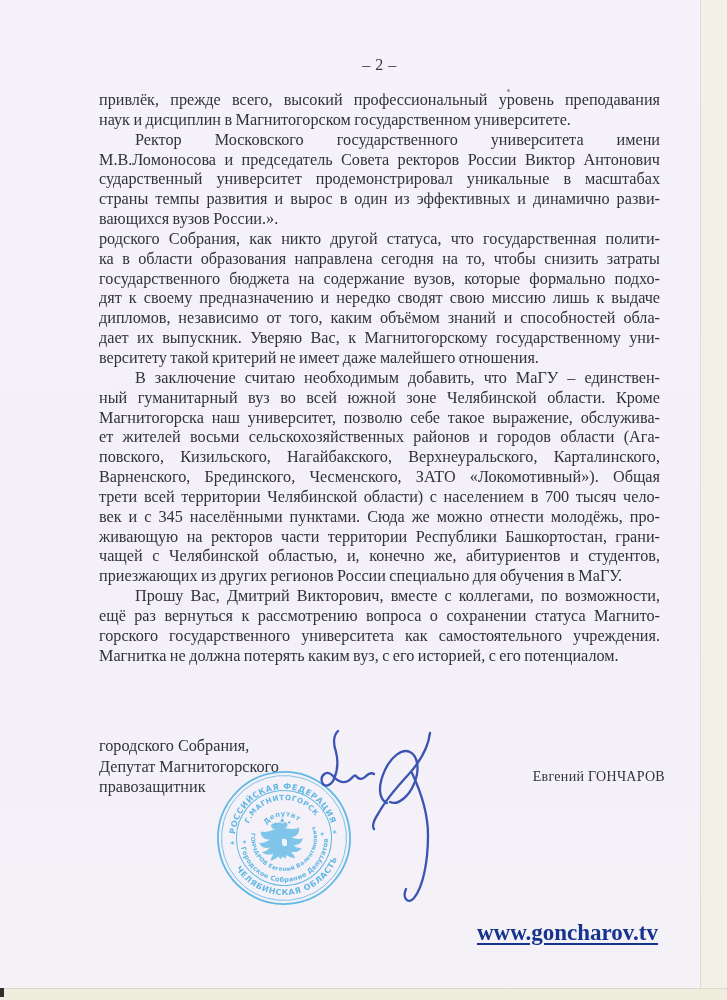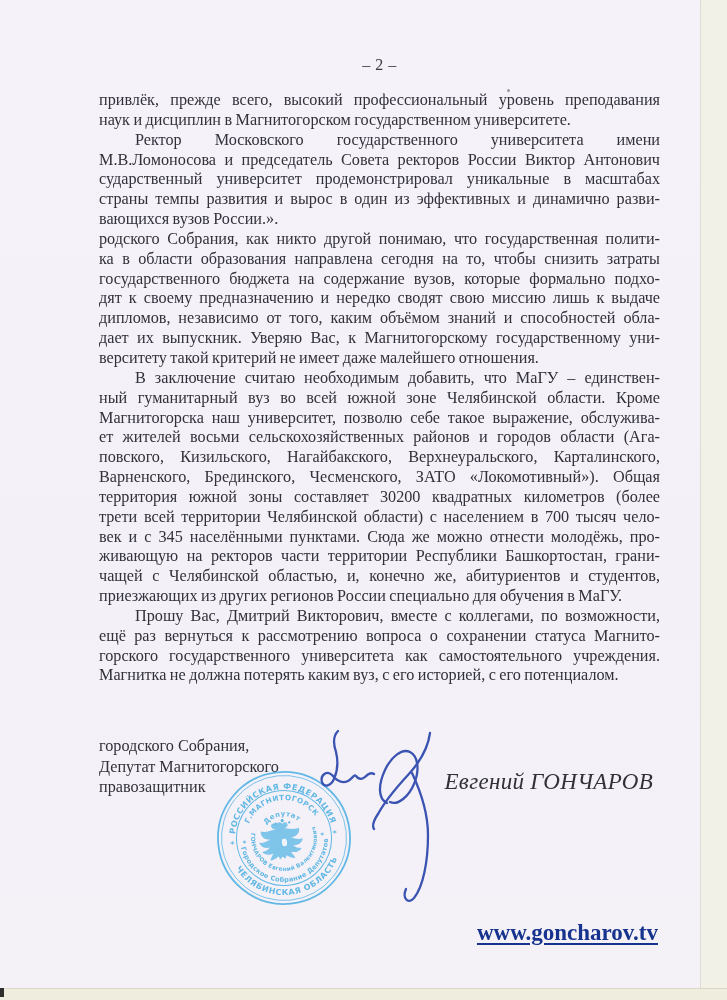--- a/index.html
+++ b/index.html
@@ -17,22 +17,22 @@
     font-size:16.2px; line-height:19.85px; word-spacing:-0.6px;
   }
   .ln { text-align:justify; text-align-last:justify; }
   .ln.last { text-align-last:left; }
   .ln.ind { text-indent:36px; }
   .signoff {
     position:absolute; top:736px; left:99px; width:260px;
     font-size:16.2px; line-height:20.6px;
   }
   .signer-name {
-    position:absolute; top:769px; right:74px;
-    font-size:23px; letter-spacing:0.3px;font-style:italic;
+    position:absolute; top:769px; right:62px;
+    font-size:14px; letter-spacing:0.3px;
   }
   .stamp { position:absolute; left:214px; top:768px; width:140px; height:140px; }
   .sig-ink { position:absolute; left:315px; top:722px; width:135px; height:195px; }
   .website {
     position:absolute; top:920px; right:69px;
     font-size:23px; font-weight:bold; color:#16338e;
     text-decoration:underline; text-decoration-thickness:1.8px; text-underline-offset:3px;
     cursor:pointer;
   }
   .scan-edge-right {
@@ -60,34 +60,33 @@
   <div class="page-number">– 2 –</div>
 
   <div class="letter-body">
       <div class="ln">привлёк, прежде всего, высокий профессиональный уровень преподавания</div>
       <div class="ln last">наук и дисциплин в Магнитогорском государственном университете.</div>
       <div class="ln ind">Ректор Московского государственного университета имени</div>
       <div class="ln">М.В.Ломоносова и председатель Совета ректоров России Виктор Антонович</div>
       <div class="ln">сударственный университет продемонстрировал уникальные в масштабах</div>
       <div class="ln">страны темпы развития и вырос в один из эффективных и динамично разви-</div>
       <div class="ln last">вающихся вузов России.».</div>
-      <div class="ln">родского Собрания, как никто другой понимаю, что государственная полити-</div>
+      <div class="ln">родского Собрания, как никто другой статуса, что государственная полити-</div>
       <div class="ln">ка в области образования направлена сегодня на то, чтобы снизить затраты</div>
       <div class="ln">государственного бюджета на содержание вузов, которые формально подхо-</div>
       <div class="ln">дят к своему предназначению и нередко сводят свою миссию лишь к выдаче</div>
       <div class="ln">дипломов, независимо от того, каким объёмом знаний и способностей обла-</div>
       <div class="ln">дает их выпускник. Уверяю Вас, к Магнитогорскому государственному уни-</div>
       <div class="ln last">верситету такой критерий не имеет даже малейшего отношения.</div>
       <div class="ln ind">В заключение считаю необходимым добавить, что МаГУ – единствен-</div>
       <div class="ln">ный гуманитарный вуз во всей южной зоне Челябинской области. Кроме</div>
       <div class="ln">Магнитогорска наш университет, позволю себе такое выражение, обслужива-</div>
       <div class="ln">ет жителей восьми сельскохозяйственных районов и городов области (Ага-</div>
       <div class="ln">повского, Кизильского, Нагайбакского, Верхнеуральского, Карталинского,</div>
       <div class="ln">Варненского, Брединского, Чесменского, ЗАТО «Локомотивный»). Общая</div>
-      <div class="ln">территория южной зоны составляет 30200 квадратных километров (более</div>
       <div class="ln">трети всей территории Челябинской области) с населением в 700 тысяч чело-</div>
       <div class="ln">век и с 345 населёнными пунктами. Сюда же можно отнести молодёжь, про-</div>
       <div class="ln">живающую на ректоров части территории Республики Башкортостан, грани-</div>
       <div class="ln">чащей с Челябинской областью, и, конечно же, абитуриентов и студентов,</div>
       <div class="ln last">приезжающих из других регионов России специально для обучения в МаГУ.</div>
       <div class="ln ind">Прошу Вас, Дмитрий Викторович, вместе с коллегами, по возможности,</div>
       <div class="ln">ещё раз вернуться к рассмотрению вопроса о сохранении статуса Магнито-</div>
       <div class="ln">горского государственного университета как самостоятельного учреждения.</div>
       <div class="ln last">Магнитка не должна потерять каким вуз, с его историей, с его потенциалом.</div>
     </div>

